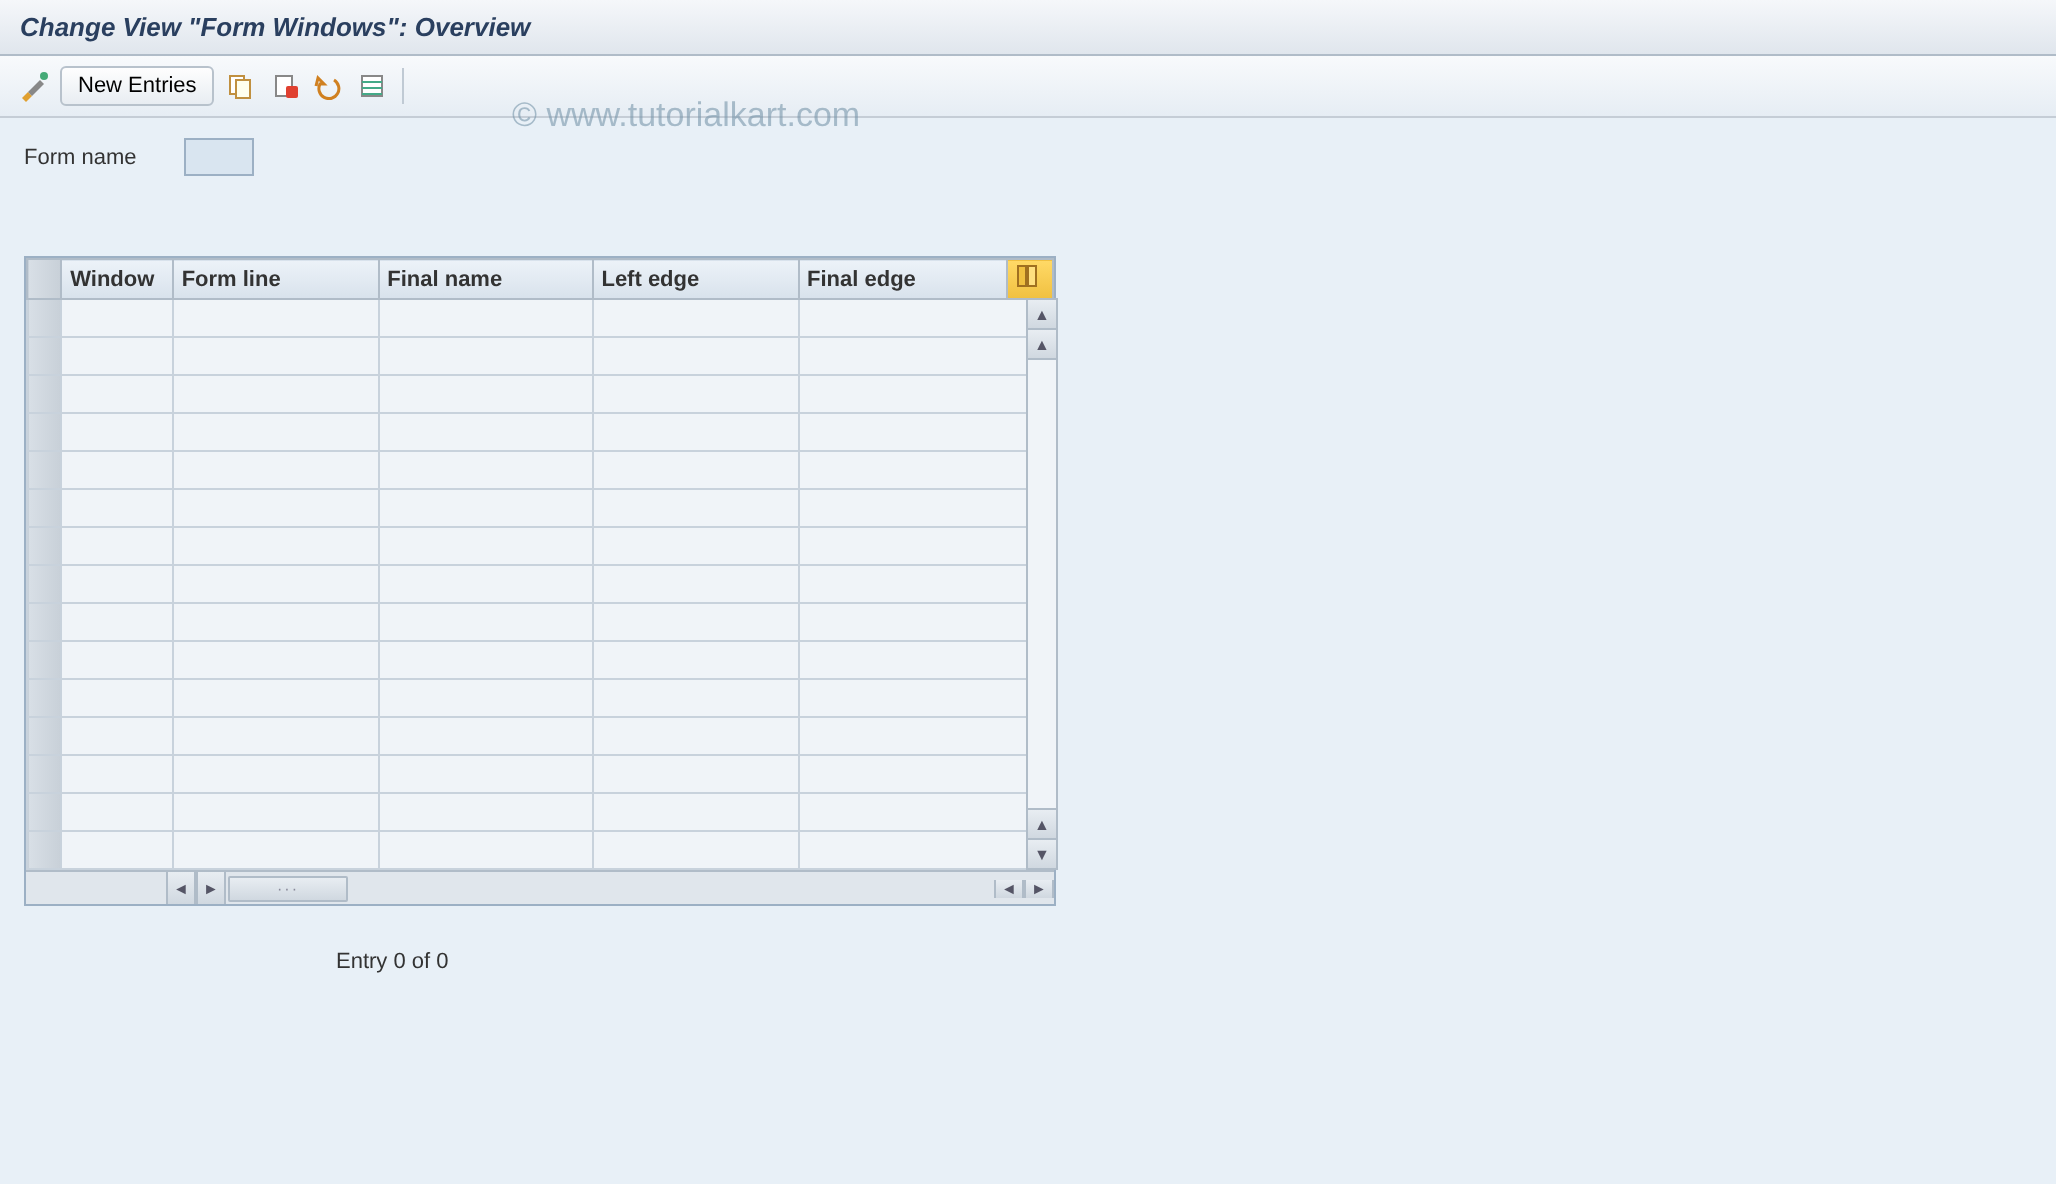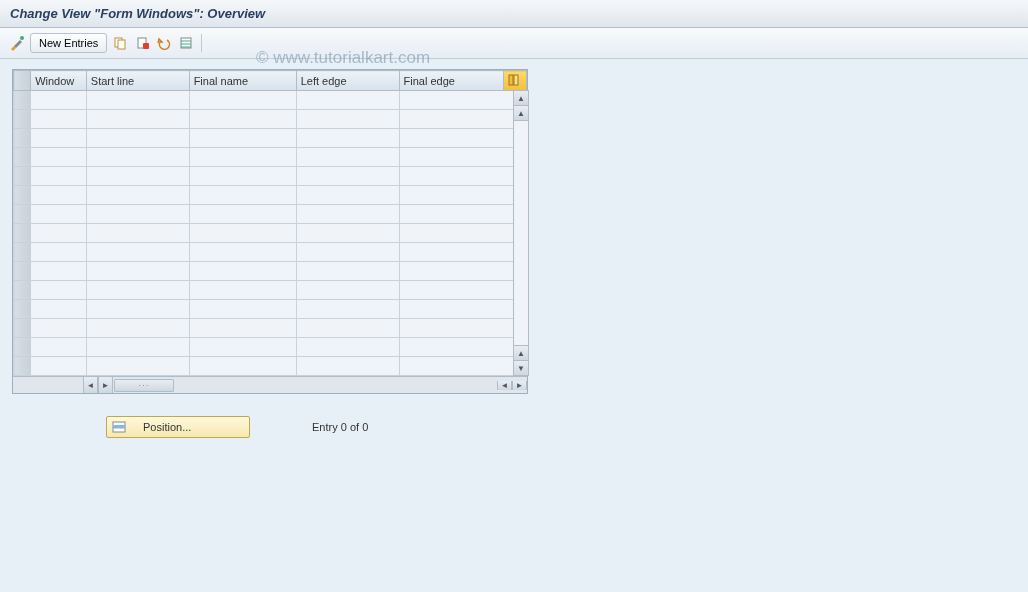--- a/index.html
+++ b/index.html
@@ -88,21 +88,21 @@
       border: 1px solid #9cb0c4;
       background: #f4f7fa;
     }
     .grid-table {
       border-collapse: collapse;
       width: 100%;
     }
     .grid-table th {
       background: linear-gradient(to bottom, #ecf2f8, #d8e2ec);
       border: 1px solid #b0bcc8;
-      font-weight: normal;
+      font-weight: bold;
       font-size: 11px;
       color: #333;
       text-align: left;
       padding: 2px 4px;
       height: 20px;
     }
     .grid-table td {
       border: 1px solid #c8d2dc;
       background: #f0f4f8;
       height: 19px;
@@ -255,29 +255,33 @@
         <line x1="2" y1="8" x2="12" y2="8" stroke="#4a8"></line>
         <line x1="2" y1="11" x2="12" y2="11" stroke="#4a8"></line>
       </svg>
   </span>
   <div class="toolbar-divider"></div>
 </div>
 
 <div class="watermark">© www.tutorialkart.com</div>
 
 <div class="content">
+  <div class="form-row">
+    <span class="form-label">Form name</span>
+    <input class="form-input" type="text" value="" style="">
+  </div>
 
   <div class="table-container">
     <div class="table-wrapper">
       <table class="grid-table">
         <thead>
           <tr>
             <th class="row-selector"></th>
             <th class="col-window">Window</th>
-            <th class="col-start">Start line</th>
+            <th class="col-start">Form line</th>
             <th class="col-final">Final name</th>
             <th class="col-left">Left edge</th>
             <th class="col-right">Final edge</th>
             <th class="col-config">
               <svg width="12" height="12" viewBox="0 0 12 12">
                   <rect x="1" y="1" width="4" height="10" fill="#f0c040" stroke="#a07020"></rect>
                   <rect x="6" y="1" width="4" height="10" fill="#ffe080" stroke="#a07020"></rect>
                 </svg>
             </th>
           </tr>
@@ -420,25 +424,15 @@
     <div class="vscroll">
       <div class="vscroll-btn">▲</div>
       <div class="vscroll-btn">▲</div>
       <div class="vscroll-track"></div>
       <div class="vscroll-btn bottom">▲</div>
       <div class="vscroll-btn bottom">▼</div>
     </div>
   </div>
 
   <div class="footer-row">
-    <div class="position-btn">
-      <span class="ico">
-        <svg width="14" height="14" viewBox="0 0 14 14">
-            <rect x="1" y="2" width="12" height="10" fill="#fff" stroke="#888"></rect>
-            <rect x="1" y="5" width="12" height="3" fill="#7bf"></rect>
-            <line x1="1" y1="8" x2="13" y2="8" stroke="#aaa"></line>
-          </svg>
-      </span>
-      <span>Position...</span>
-    </div>
     <span class="entry-text">Entry 0 of 0</span>
   </div>
 </div>
 
 </body></html>

